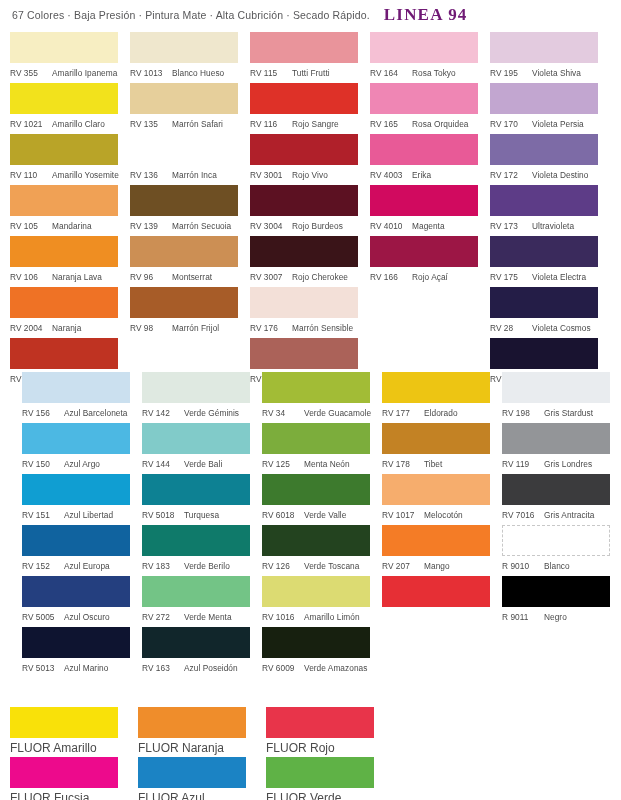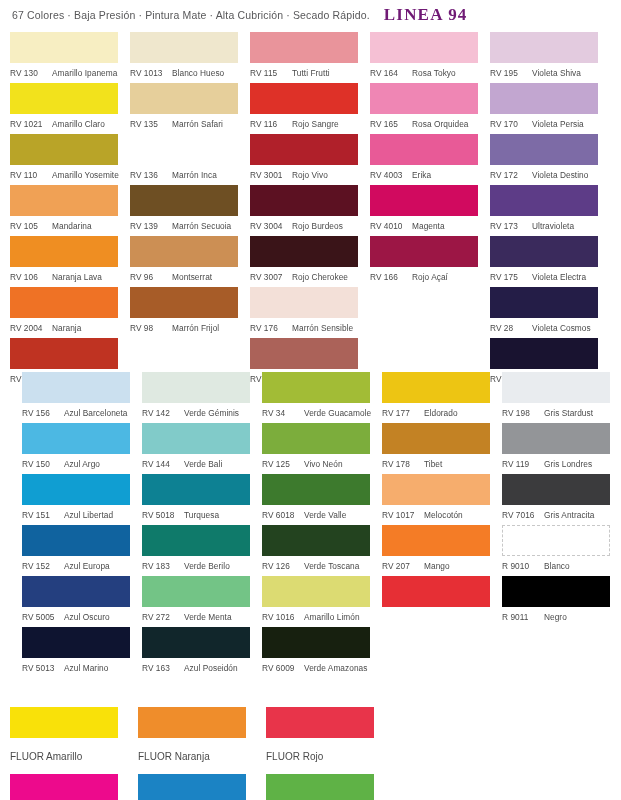--- a/index.html
+++ b/index.html
@@ -94,43 +94,43 @@
   }
   .fluor-column {
     width: 128px;
     flex: 0 0 128px;
   }
   .fluor-swatch {
     width: 108px;
     height: 31px;
   }
   .fluor-caption {
-    height: 36px;
+    height: 19px;
     display: flex;
     align-items: center;
-    font-size: 10px;
+    font-size: 12px;
     color: #4a4a4a;
     white-space: nowrap;
   }
 </style>
 </head>
 <body>
 
 <div class="header">
   <span class="header-tagline">67 Colores · Baja Presión · Pintura Mate · Alta Cubrición · Secado Rápido.</span>
   <span class="header-brand">LINEA 94</span>
 </div>
 
 <div id="blocks-root">
     <div class="block" style="left: 10px; top: 32px;">
       <div class="column">
         <div class="swatch-cell">
           <div class="swatch" style="background: rgb(247, 238, 194);"></div>
           <div class="caption">
-            <span class="code">RV 130</span>
+            <span class="code">RV 355</span>
             <span class="cname">Amarillo Ipanema</span>
           </div>
         </div>
         <div class="swatch-cell">
           <div class="swatch" style="background: rgb(242, 226, 28);"></div>
           <div class="caption">
             <span class="code">RV 1021</span>
             <span class="cname">Amarillo Claro</span>
           </div>
         </div>
@@ -448,21 +448,21 @@
           <div class="swatch" style="background: rgb(162, 188, 54);"></div>
           <div class="caption">
             <span class="code">RV 34</span>
             <span class="cname">Verde Guacamole</span>
           </div>
         </div>
         <div class="swatch-cell">
           <div class="swatch" style="background: rgb(124, 173, 60);"></div>
           <div class="caption">
             <span class="code">RV 125</span>
-            <span class="cname">Vivo Neón</span>
+            <span class="cname">Menta Neón</span>
           </div>
         </div>
         <div class="swatch-cell">
           <div class="swatch" style="background: rgb(61, 122, 45);"></div>
           <div class="caption">
             <span class="code">RV 6018</span>
             <span class="cname">Verde Valle</span>
           </div>
         </div>
         <div class="swatch-cell">

